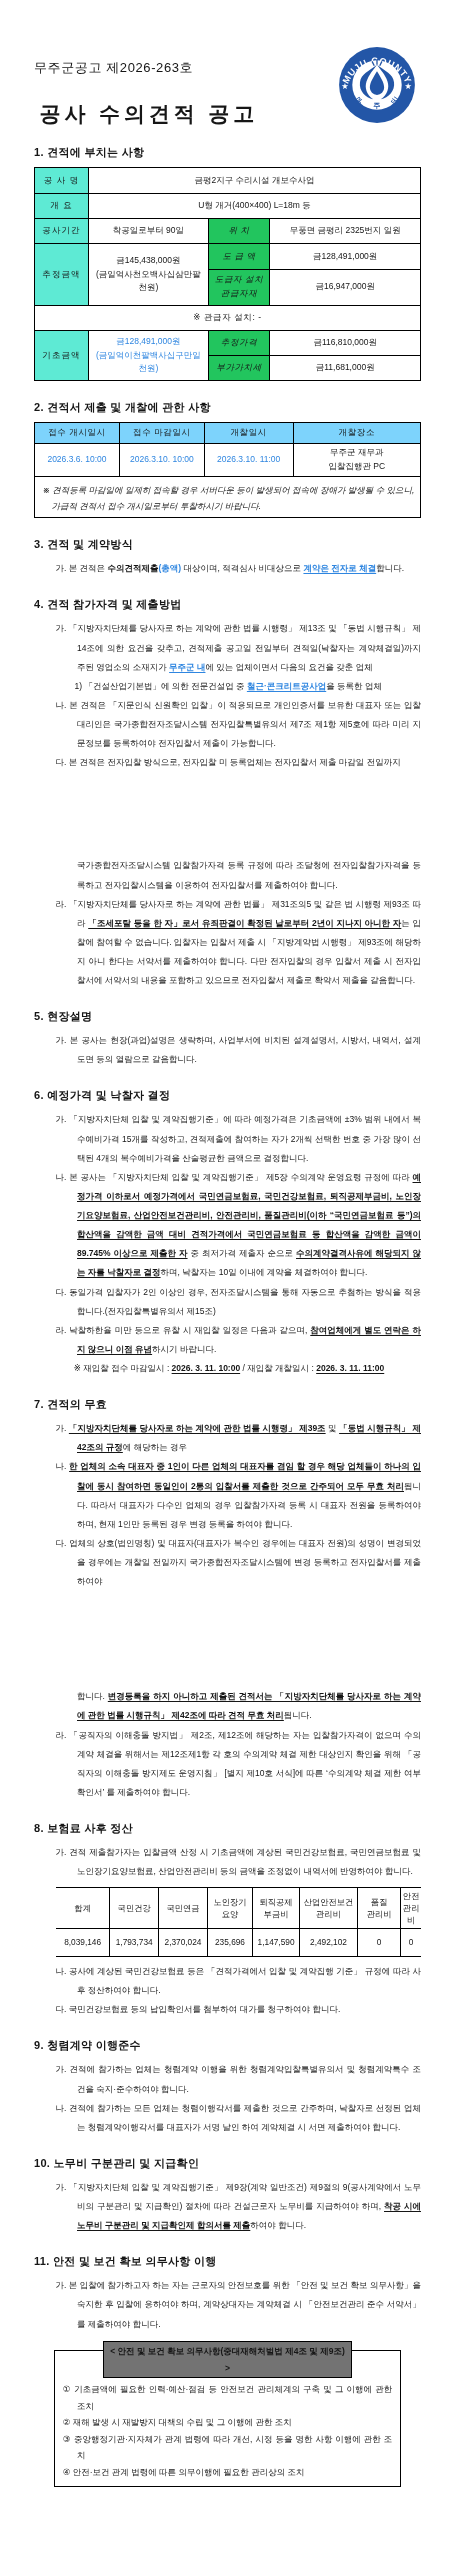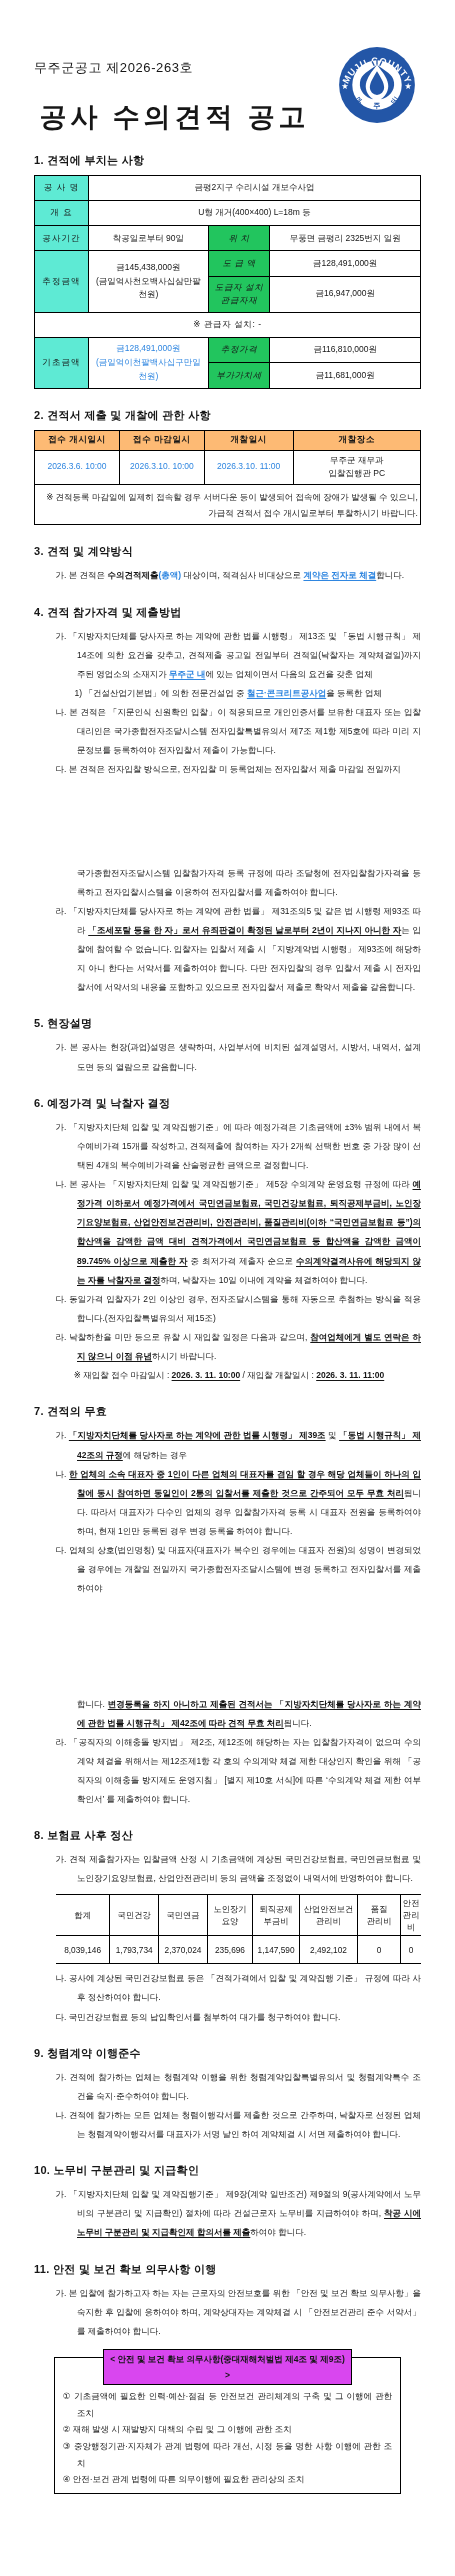--- a/index.html
+++ b/index.html
@@ -4,21 +4,21 @@
 <style>
   html,body{margin:0;padding:0;background:#fff;}
   body{
     width:455px; min-height:2576px; margin:0 auto;
     font-family:"Liberation Sans","DejaVu Sans",sans-serif;
     color:#161616; font-size:8.5px; line-height:2.25;
     box-sizing:border-box; padding:53px 34px 22px 34px;
   }
   .doc-head{position:relative; margin-bottom:19px;}
   .notice-no{font-size:13px; letter-spacing:0.6px; font-weight:500;}
-  .doc-title{font-size:27px; font-weight:bold; letter-spacing:3.9px; margin:19px 0 0 5.5px; line-height:1.2;}
+  .doc-title{font-size:21px; font-weight:bold; letter-spacing:3.9px; margin:19px 0 0 5.5px; line-height:1.2;}
   .logo-wrap{position:absolute; right:5.5px; top:-6.6px; width:78px; height:78px;}
   h2.sec{font-size:11px; font-weight:bold; margin:19px 0 6.6px 0; letter-spacing:0.3px; line-height:1.4;}
   p{margin:0;}
   .li1{padding-left:43px; text-indent:-21.5px; text-align:justify;}
   .li2{padding-left:57px; text-indent:-16.5px; text-align:justify;}
   .cont{padding-left:43px; text-align:justify;}
   .note{padding-left:53px; text-indent:-13.2px; text-align:justify;}
   .b{font-weight:bold;}
   .bu{font-weight:bold; text-decoration:underline; text-underline-offset:2.2px;}
   .blue{color:var(--accent);}
@@ -27,31 +27,31 @@
   
   table{border-collapse:collapse; width:100%;}
   .t1{border:0.8px solid #000; border-top-width:1.7px; border-bottom-width:1.7px; margin-top:3.3px;}
   .t1 td{border:0.6px solid #000; padding:3.9px 4.4px; text-align:center; line-height:1.6; height:16.5px;}
   .t1 td.lab{background:#5eead4; width:14%; letter-spacing:1.1px; font-weight:500;}
   .t1 td.lab2{background:#22c55e; width:16%; letter-spacing:0.6px;font-style:italic;}
   .t1 td.noterow{border-left:none; border-right:none; border-top:1.1px solid #000; border-bottom:1.1px solid #000; letter-spacing:0.6px;}
   
   .t2{border:0.8px solid #000; border-top-width:1.7px; border-bottom-width:1.7px; margin-top:4.4px;}
   .t2 td{border:0.6px solid #000; padding:2.8px 3.3px; text-align:center; line-height:1.6;}
-  .t2 td.hd{background:#fdba74; font-weight:700; letter-spacing:0.6px;}
-  .t2 td.notecell{border:none; border-top:0.6px solid #000; text-align:right; padding:4.4px 2.2px 3.3px 7.7px; line-height:1.9;}
+  .t2 td.hd{background:#7dd3fc; font-weight:400; letter-spacing:0.6px;}
+  .t2 td.notecell{border:none; border-top:0.6px solid #000; text-align:left; padding:4.4px 2.2px 3.3px 7.7px; line-height:1.9;font-style:italic;}
   
   .t4{border-top:1.4px solid #000; border-bottom:1.4px solid #000; margin:5.5px 0 5.5px 22px; width:calc(100% - 22px); table-layout:fixed;}
   .t4 td{border-left:0.6px solid #000; padding:2.2px 1.1px; text-align:center; line-height:1.45; font-size:8.3px;}
   .t4 td:first-child{border-left:none;}
   .t4 tr.hdr td{border-bottom:1.7px double #000; height:24px; vertical-align:middle;}
   .t4 tr.val td{height:22px; vertical-align:middle;}
   
   .safety-outer{border:1.1px solid #000; margin:16.5px 20px 0 20px; padding:3.3px 7.7px 5.5px 7.7px;}
-  .safety-title{border:1.1px solid #000; background:#d946ef; display:block; width:72%; margin:-13.2px auto 3.3px auto; text-align:center; font-weight:bold; padding:1.1px 4.4px; line-height:1.9;}
+  .safety-title{border:1.1px solid #000; background:#737373; display:block; width:72%; margin:-13.2px auto 3.3px auto; text-align:center; font-weight:bold; padding:1.1px 4.4px; line-height:1.9;}
   .safety-item{text-align:justify; line-height:1.95; padding-left:14.3px; text-indent:-14.3px;}
   .spacer{width:100%;}
 </style>
 </head>
 <body>
 
 <div class="doc-head">
   <div class="notice-no">무주군공고 제2026-263호</div>
   <div class="logo-wrap">
     <svg viewBox="0 0 142 142" width="78" height="78" style="font-size:15.5px">

